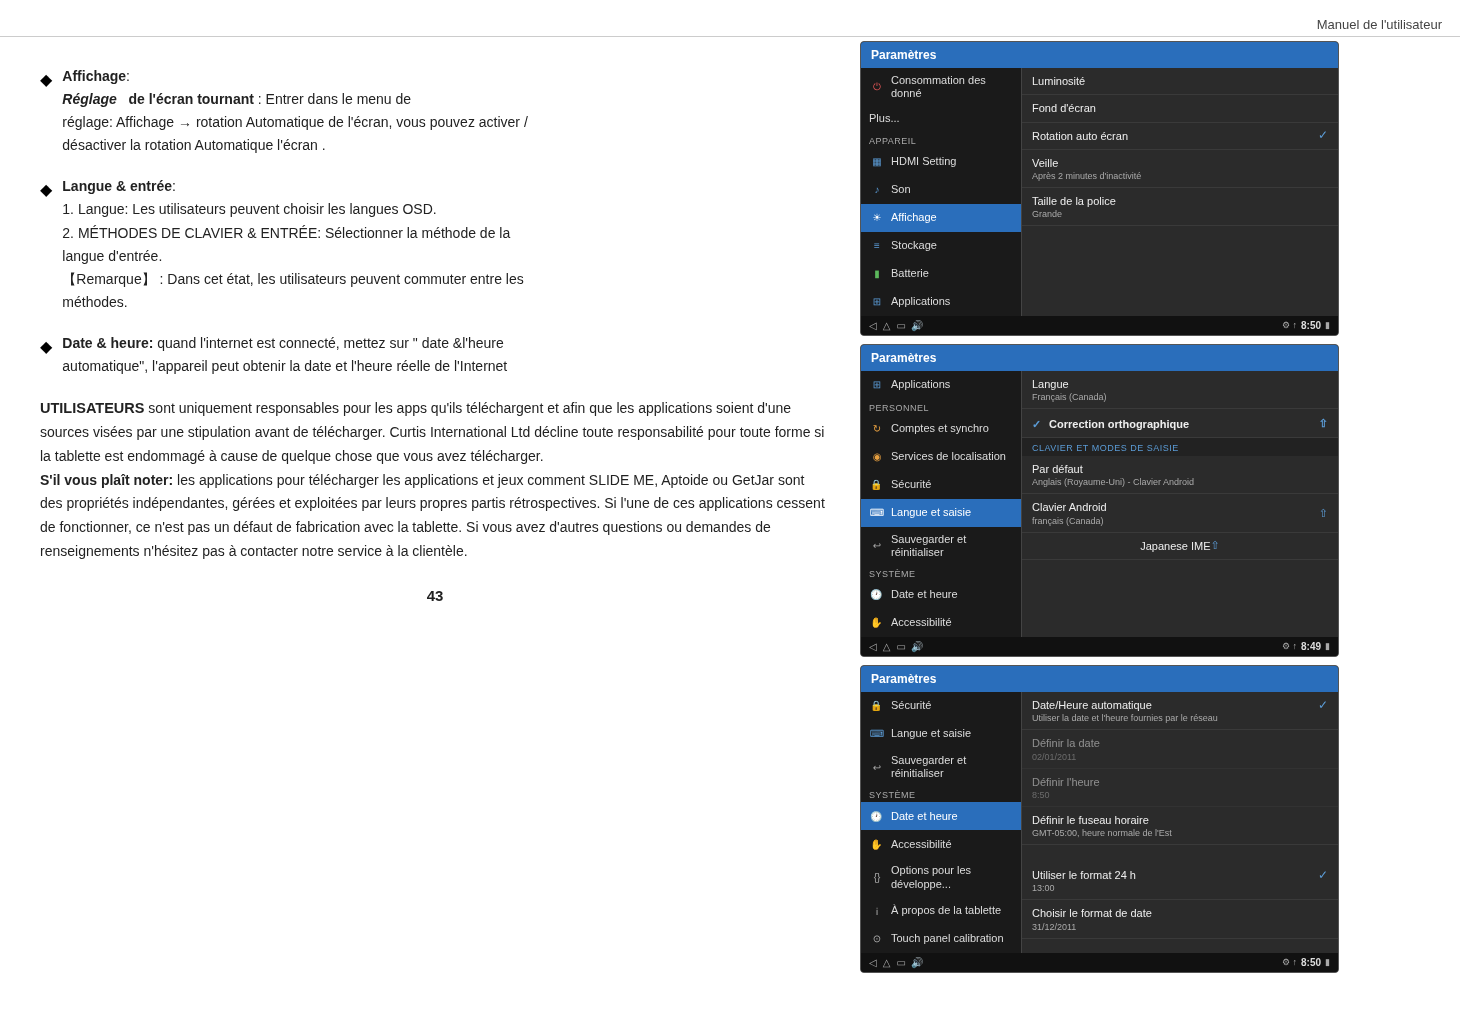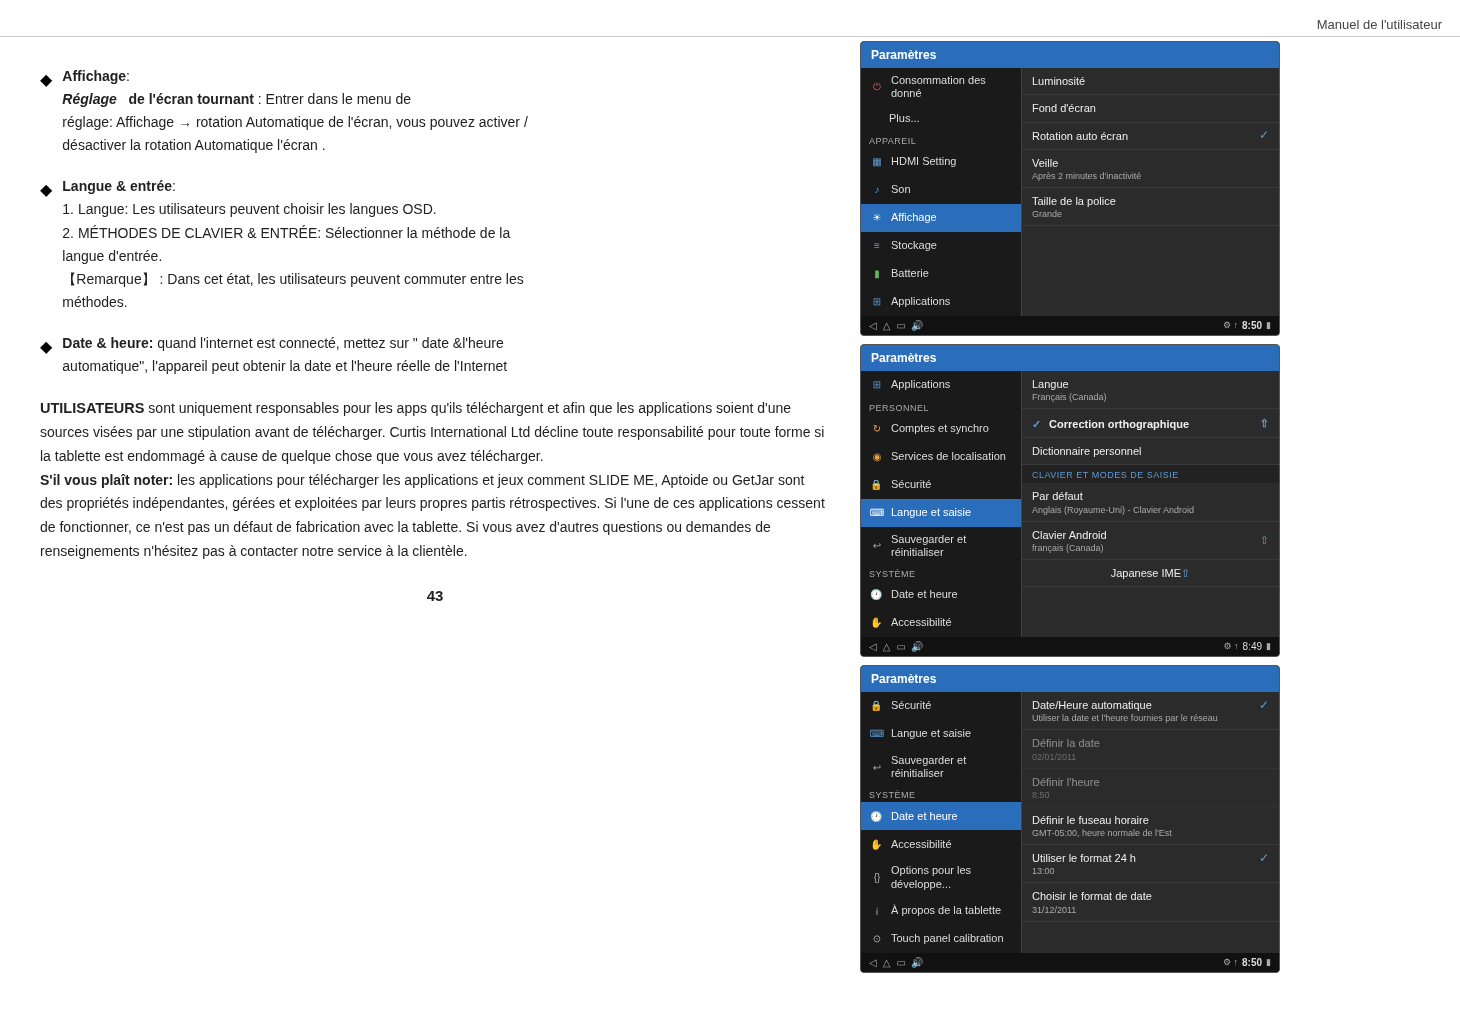--- a/index.html
+++ b/index.html
@@ -86,21 +86,21 @@
     .screenshots-area {
       width: 600px;
       padding: 4px 10px 0 0;
       display: flex;
       flex-direction: column;
       gap: 8px;
     }
 
     
     .android-screen {
-      width: 420px;
+      width: 479px;
       background: #1a1a1a;
       border-radius: 4px;
       overflow: hidden;
       margin-left: 0;
       border: 1px solid #555;
     }
 
     .screen-title-bar {
       background: #2a6ebb;
       padding: 6px 10px;
@@ -320,21 +320,21 @@
     <div class="android-screen">
       <div class="screen-title-bar">
         <span>Paramètres</span>
       </div>
       <div class="screen-body">
         <div class="nav-panel">
           <div class="nav-item">
             <div class="nav-item-icon icon-color-red">⏻</div>
             <div class="nav-item-label">Consommation des donné</div>
           </div>
-          <div class="nav-item" style="padding-left:28px;">
+          <div class="nav-item" style="padding-left:8px;">
             <div class="nav-item-label">Plus...</div>
           </div>
           <div class="nav-section-label">APPAREIL</div>
           <div class="nav-item">
             <div class="nav-item-icon icon-color-blue">▦</div>
             <div class="nav-item-label">HDMI Setting</div>
           </div>
           <div class="nav-item">
             <div class="nav-item-icon icon-color-blue">♪</div>
             <div class="nav-item-label">Son</div>
@@ -440,23 +440,20 @@
           </div>
           <div class="detail-item">
             <div style="display:flex; align-items:center; justify-content:space-between;font-weight:bold;">
               <div>
                 <span class="checkmark-blue" style="font-size:11px; margin-right:4px;">✓</span>
                 <span class="detail-item-title">Correction orthographique</span>
               </div>
               <span style="color:#5b9bd5; font-size:11px;">⇧</span>
             </div>
           </div>
-          <div class="detail-item">
-            <div class="detail-item-title">Dictionnaire personnel</div>
-          </div>
           <div class="section-header">CLAVIER ET MODES DE SAISIE</div>
           <div class="detail-item">
             <div class="detail-item-title">Par défaut</div>
             <div class="detail-item-sub">Anglais (Royaume-Uni) - Clavier Android</div>
           </div>
           <div class="detail-item">
             <div style="display:flex; align-items:center; justify-content:space-between;">
               <div>
                 <div class="detail-item-title">Clavier Android</div>
                 <div class="detail-item-sub">français (Canada)</div>
@@ -474,21 +471,21 @@
       </div>
       <div class="status-bar">
         <div class="status-left">
           <span class="status-icon">◁</span>
           <span class="status-icon">△</span>
           <span class="status-icon">▭</span>
           <span class="status-icon">🔊</span>
         </div>
         <div class="status-right">
           <span style="font-size:9px; color:#aaa;">⚙ ↑</span>
-          <span style="font-weight:normal;">8:49</span>
+          <span style="font-weight:bold;">8:49</span>
           <span class="battery-icon">▮</span>
         </div>
       </div>
     </div>
 
     <div class="android-screen">
       <div class="screen-title-bar">
         <span>Paramètres</span>
       </div>
       <div class="screen-body">
@@ -543,21 +540,21 @@
           </div>
           <div class="detail-item" style="opacity:0.5;">
             <div class="detail-item-title">Définir l'heure</div>
             <div class="detail-item-sub">8:50</div>
           </div>
           <div class="detail-item">
             <div class="detail-item-title">Définir le fuseau horaire</div>
             <div class="detail-item-sub">GMT-05:00, heure normale de l'Est</div>
           </div>
           <div class="detail-item">
-            <div style="display:flex; align-items:flex-start; justify-content:space-between;">
+            <div style="display:flex; align-items:flex-start; justify-content:space-between;margin-top:17px;">
               <div>
                 <div class="detail-item-title">Utiliser le format 24 h</div>
                 <div class="detail-item-sub">13:00</div>
               </div>
               <span class="checkmark-blue">✓</span>
             </div>
           </div>
           <div class="detail-item">
             <div class="detail-item-title">Choisir le format de date</div>
             <div class="detail-item-sub">31/12/2011</div>

